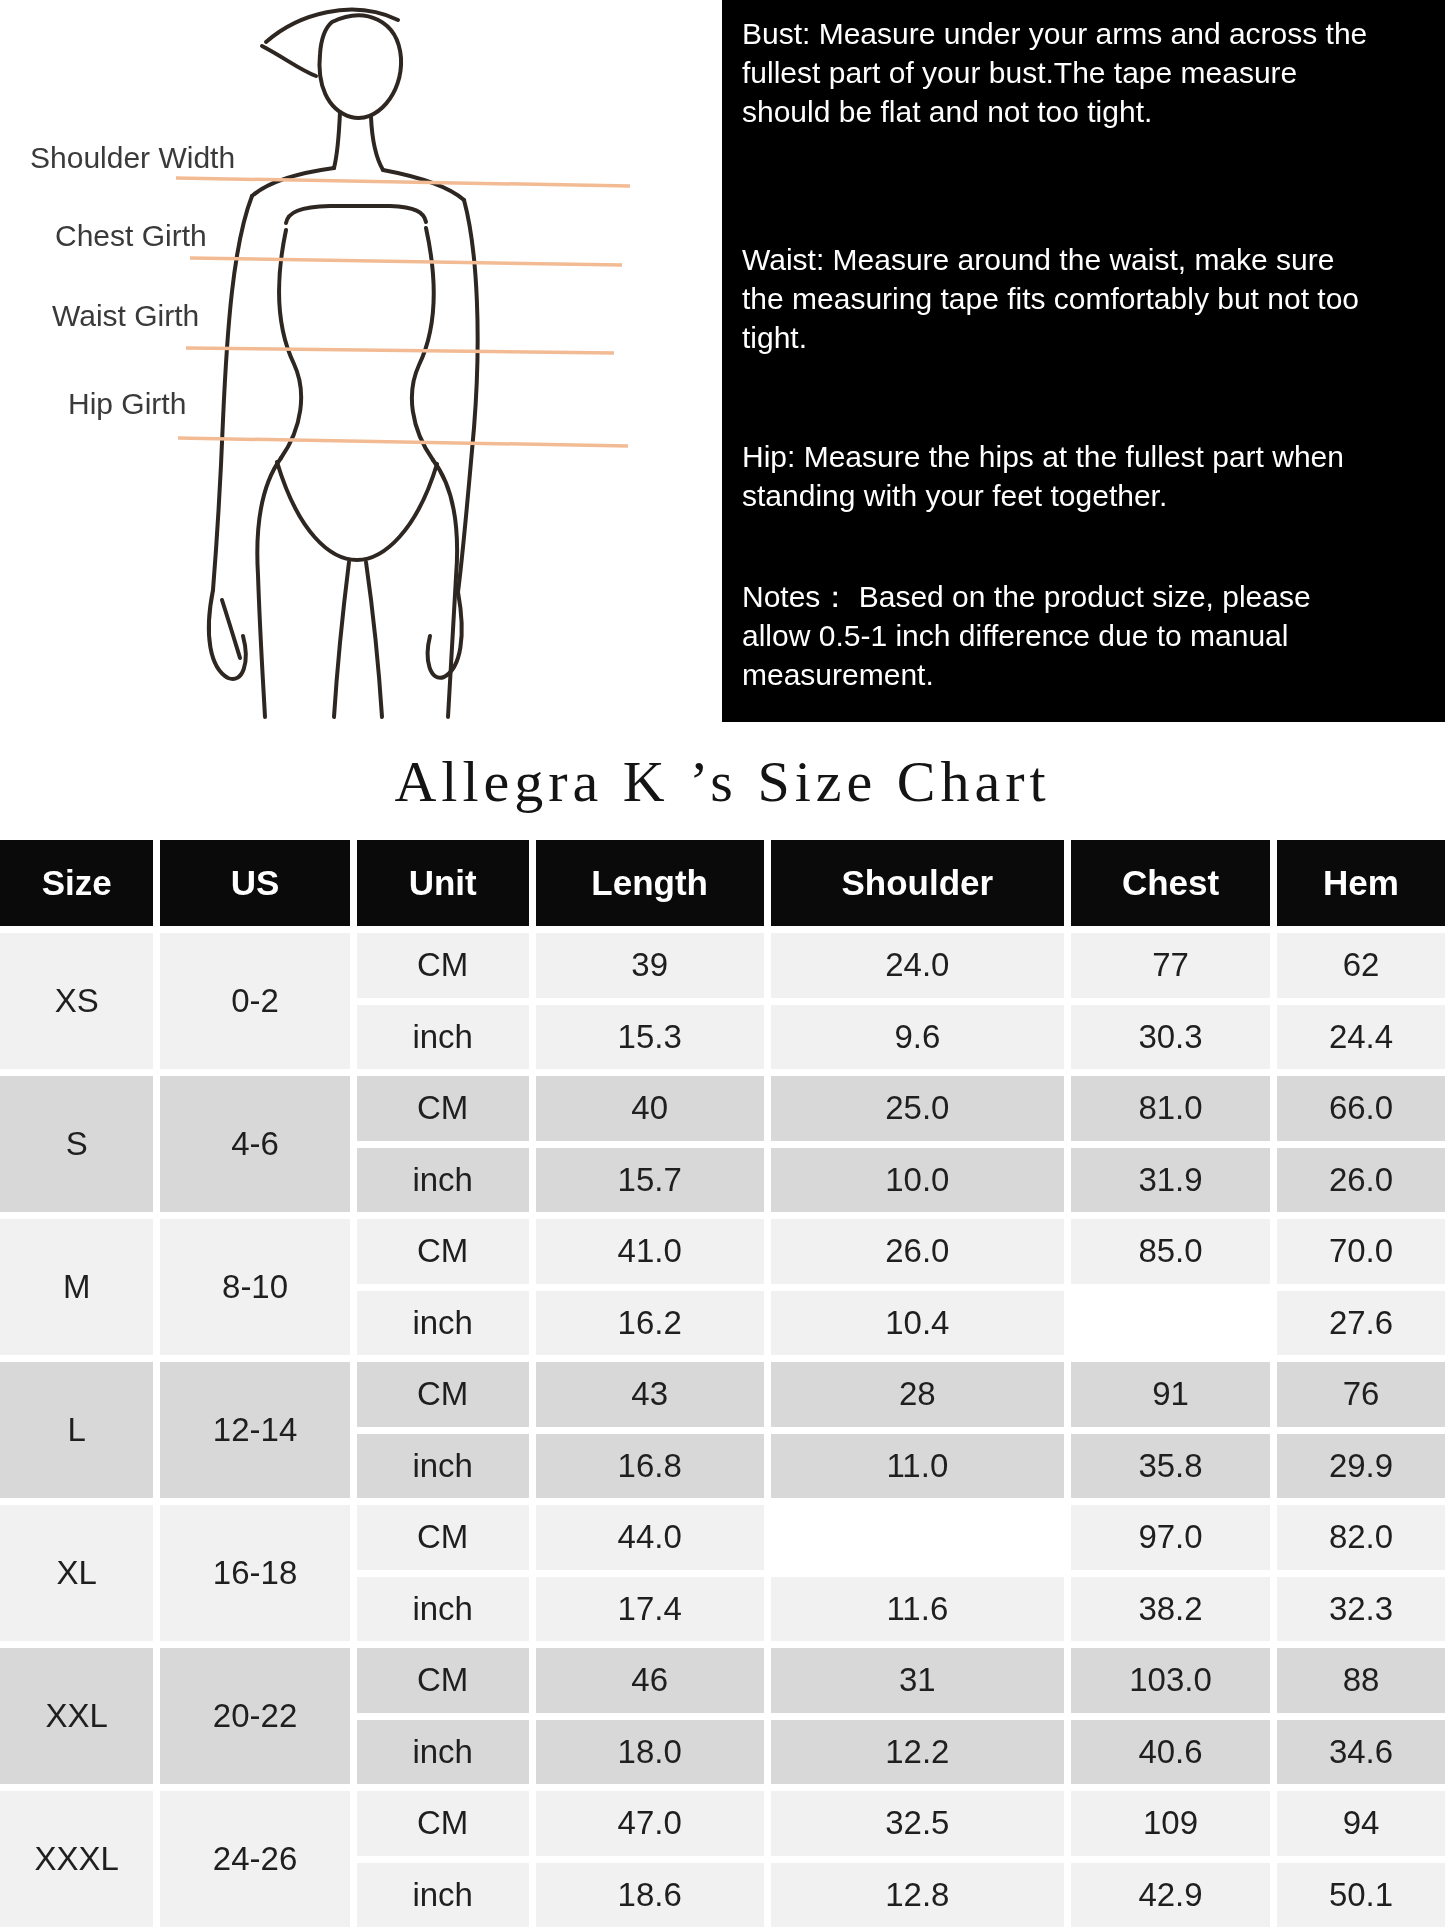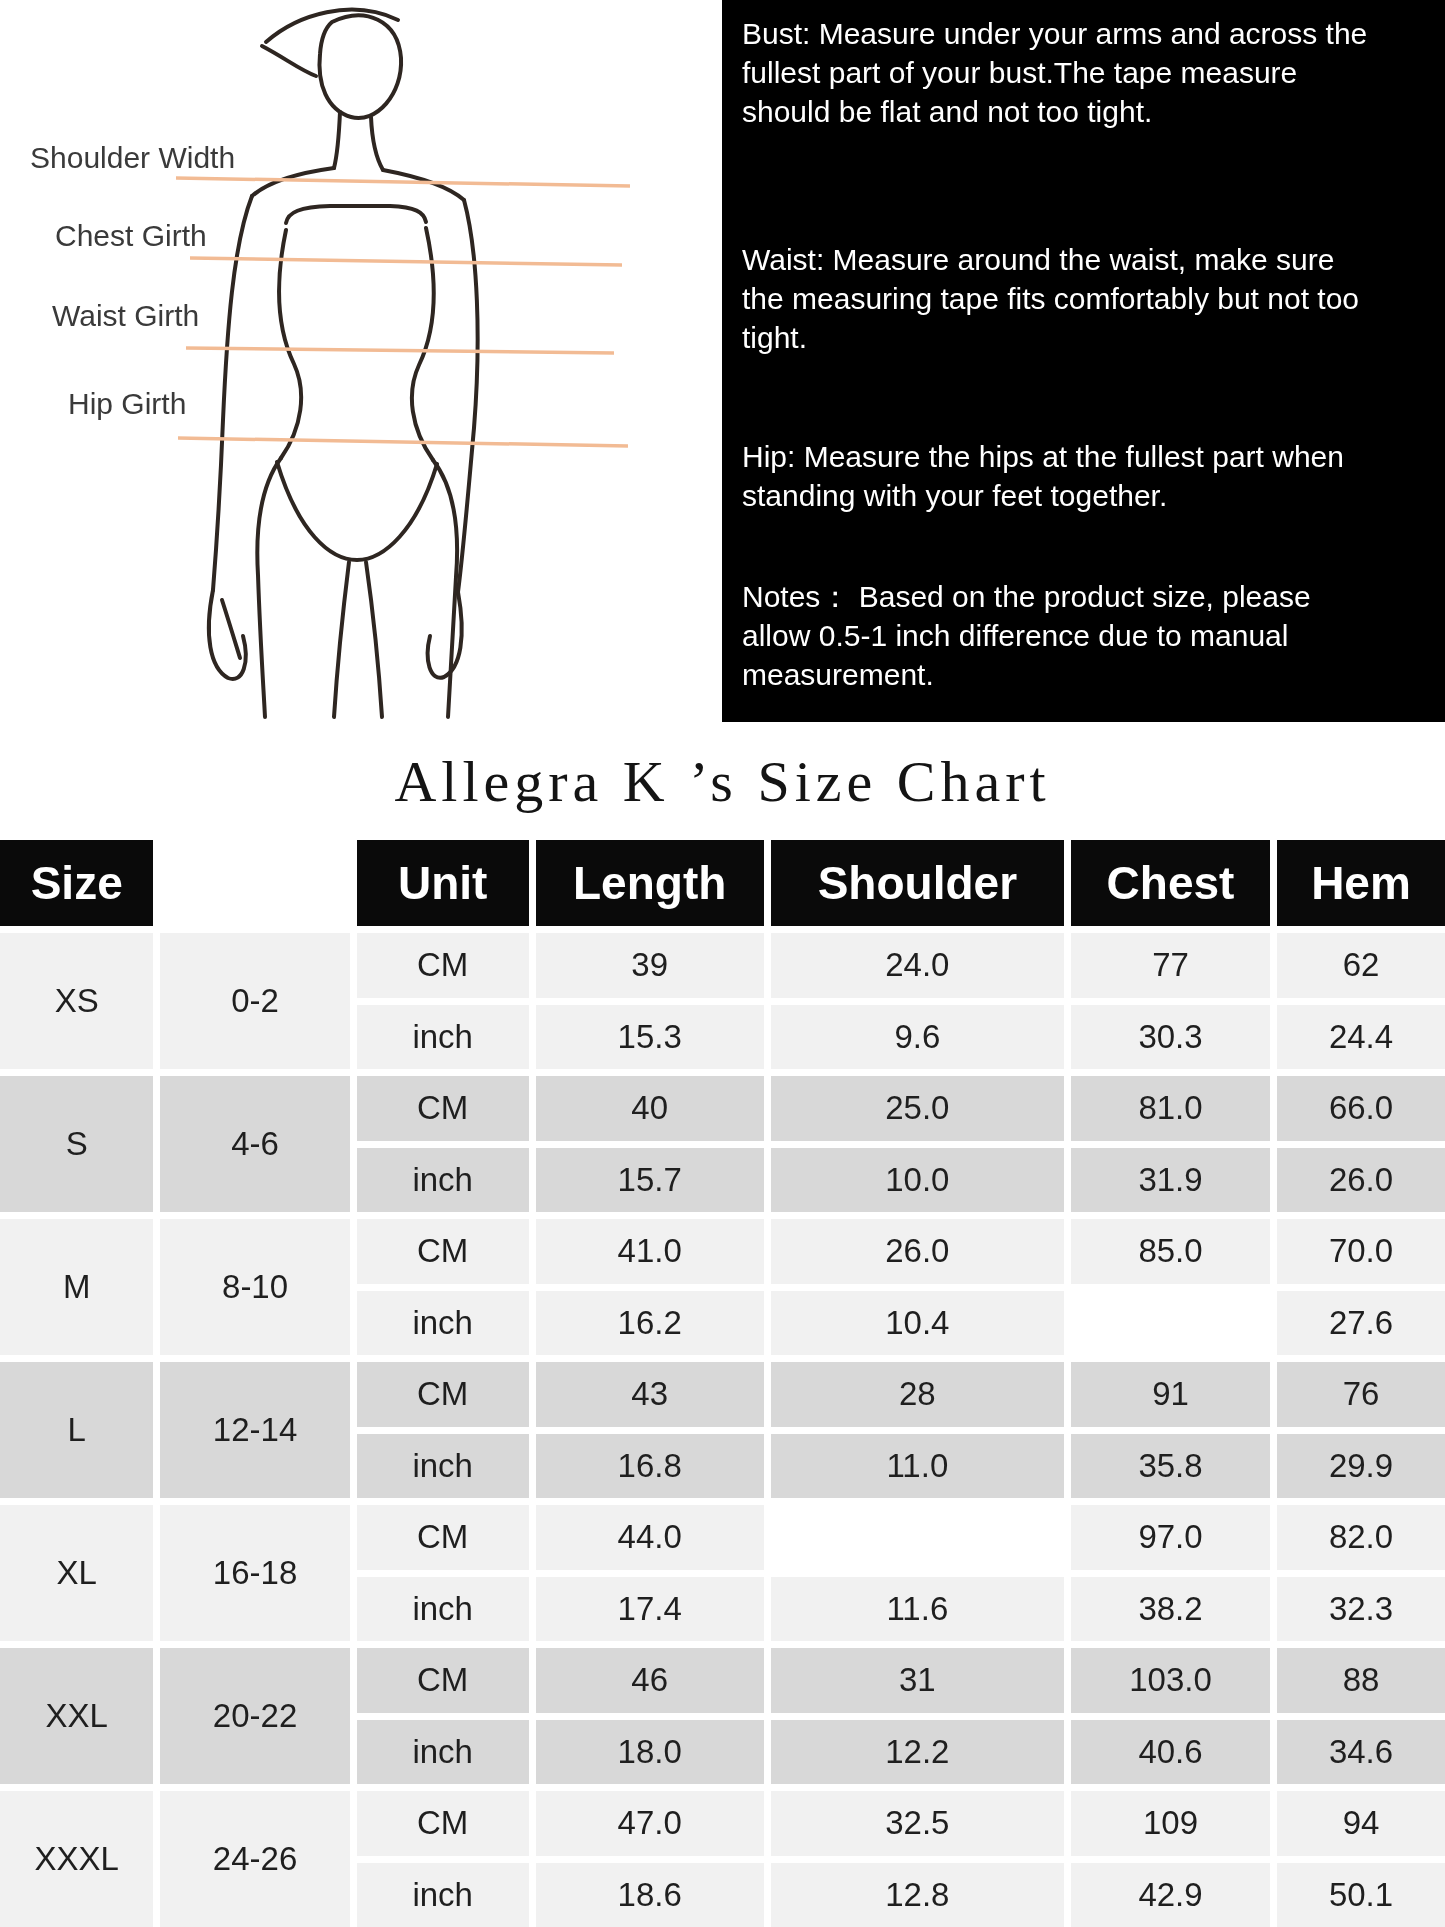--- a/index.html
+++ b/index.html
@@ -27,21 +27,21 @@
          display:flex;align-items:center;justify-content:center;
          font-family:"Liberation Serif",serif;font-size:58px;letter-spacing:5px;color:#141414;}
 
   
   .size-table{position:absolute;left:0;top:840px;width:1445px;height:1087px;
               display:grid;gap:7px;background:#ffffff;
               grid-template-columns:158fr 195fr 177fr 235fr 302fr 205fr 173fr;
               grid-template-rows:86px repeat(14,1fr);}
   .c{display:flex;align-items:center;justify-content:center;
      font-size:33px;color:#1f1f1f;}
-  .hdr{background:#0a0a0a;color:#ffffff;font-weight:bold;font-size:46px;}
+  .hdr{background:#0a0a0a;color:#ffffff;font-weight:bold;font-size:35px;}
   .light{background:#f1f1f1;}
   .dark{background:#d8d8d8;}
 </style>
 </head>
 <body>
 
 <div class="page">
 
   <div class="figure-area">
     <svg viewBox="0 0 722 722">
@@ -97,20 +97,21 @@
     <p class="p-waist">Waist: Measure around the waist, make sure the measuring tape fits comfortably but not too tight.</p>
     <p class="p-hip">Hip: Measure the hips at the fullest part when standing with your feet together.</p>
     <p class="p-notes">Notes：  Based on the product size, please allow 0.5-1 inch difference due to manual measurement.</p>
   </div>
 
   <div class="title">Allegra K ’s Size Chart</div>
 
   <div class="size-table">
 
     <div class="c hdr" style="grid-row:1;grid-column:1">Size</div>
+    <div class="c hdr" style="grid-row:1;grid-column:2">US</div>
     <div class="c hdr" style="grid-row:1;grid-column:3">Unit</div>
     <div class="c hdr" style="grid-row:1;grid-column:4">Length</div>
     <div class="c hdr" style="grid-row:1;grid-column:5">Shoulder</div>
     <div class="c hdr" style="grid-row:1;grid-column:6">Chest</div>
     <div class="c hdr" style="grid-row:1;grid-column:7">Hem</div>
 
     <div class="c light" style="grid-row:2/span 2;grid-column:1">XS</div>
     <div class="c light" style="grid-row:2/span 2;grid-column:2">0-2</div>
     <div class="c light" style="grid-row:2;grid-column:3">CM</div>
     <div class="c light" style="grid-row:2;grid-column:4">39</div>

